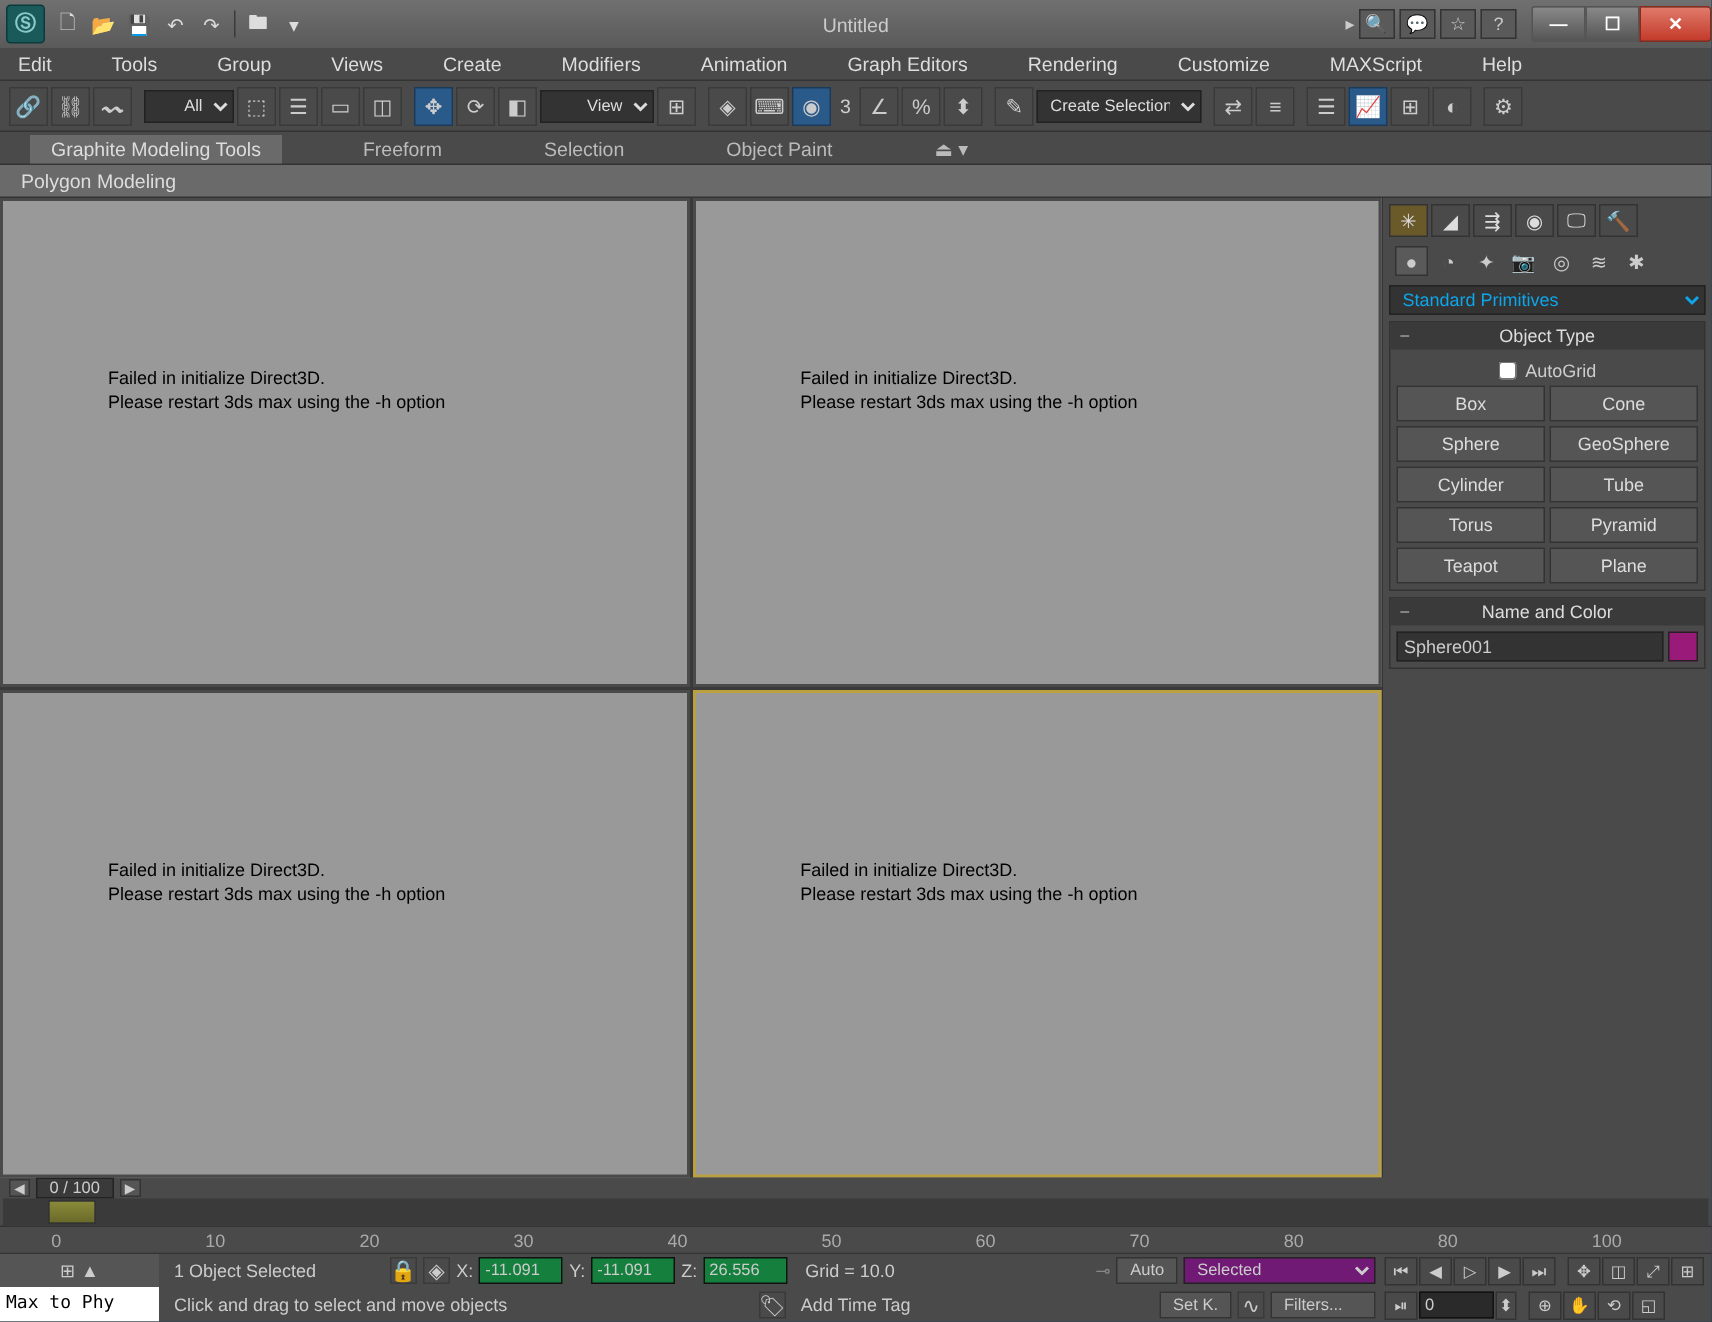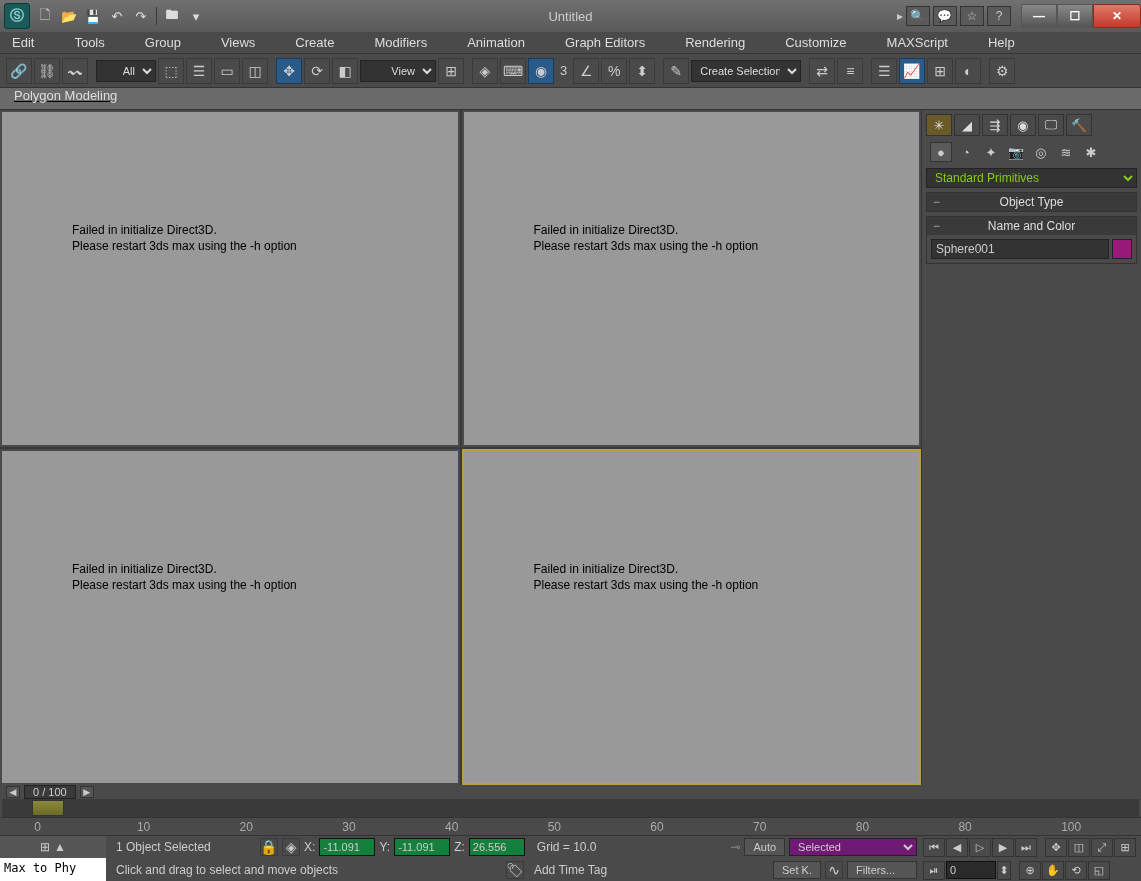--- a/index.html
+++ b/index.html
@@ -31,39 +31,39 @@
 .tbtn { width: 26px; height: 26px; background: #4a4a4a; border: 1px solid #3a3a3a; display: flex; align-items: center; justify-content: center; color: #ccc; cursor: pointer; font-size: 14px; flex-shrink:0;}
 .tbtn.active { background: #2a5a8a; border-color:#1a3a5a;}
 .tsel { height: 22px; background: #333; border: 1px solid #222; color: #ddd; padding: 0 4px; font-size:11px;text-align:right;}
 .tsep { width: 4px; }
 .tlabel { color:#ccc; font-size:13px; padding:0 4px;}
 
 
 .ribbon-tabs { height: 22px; background: #4a4a4a; display: flex; align-items: flex-end; padding-left: 20px; gap: 40px; border-bottom:1px solid #333;}
 .ribbon-tab { color: #bbb; font-size: 13px; cursor: pointer; padding: 2px 14px; }
 .ribbon-tab.active { background: #6a6a6a; color:#ddd; }
-.ribbon-sub { height: 22px; background: #6a6a6a; display: flex; padding-left: 14px; border-bottom:1px solid #333;text-decoration:underline;}
+.ribbon-sub { height: 22px; background: #6a6a6a; display: flex; align-items: center; padding-left: 14px; border-bottom:1px solid #333;}
 .ribbon-sub span { color: #ddd; font-size: 13px; }
 
 
 .main { flex: 1; display: flex; overflow: hidden; }
 .viewports { flex: 1; display: grid; grid-template-columns: 1fr 1fr; grid-template-rows: 1fr 1fr; gap: 2px; padding: 0; background:#3a3a3a;}
 .viewport { background: #999; border: 2px solid #4a4a4a; padding: 110px 70px 0 70px; position: relative; }
 .viewport.active { border-color: #bba040; }
 .viewport .msg { color: #000; font-size: 14px; line-height: 1.35; }
 
 
 .cmd-panel { width: 220px; background: #4a4a4a; border-left: 1px solid #333; padding: 4px; overflow: hidden; }
 .cmd-tabs { display: flex; gap: 2px; margin-bottom: 6px; }
 .cmd-tab { width: 26px; height: 22px; background: #4a4a4a; border: 1px solid #333; display:flex; align-items:center; justify-content:center; color:#ddd; font-size:13px;}
 .cmd-tab.active { background: #6a5a2a; }
 .cmd-subtabs { display: flex; gap: 3px; margin-bottom: 6px; padding-left:4px;}
 .cmd-sub { width: 22px; height: 20px; display:flex;align-items:center;justify-content:center; color:#ccc; font-size:13px;}
 .cmd-sub.active { background:#5a5a5a; border:1px solid #333;}
-.dropdown { width: 100%; height: 20px; background: #333; border: 1px solid #222; color: #84cc16; padding: 0 4px; font-size:12px;}
+.dropdown { width: 100%; height: 20px; background: #333; border: 1px solid #222; color: #0ea5e9; padding: 0 4px; font-size:12px;}
 .rollout { border: 1px solid #333; margin: 4px 0; }
 .rollout-header { background: #3a3a3a; color: #ddd; text-align: center; padding: 2px; font-size: 12px; position:relative;}
 .rollout-header::before { content:"−"; position:absolute; left:6px; color:#aaa;}
 .rollout-body { padding: 4px; }
 .autogrid { display:flex; align-items:center; justify-content:center; gap:6px; color:#ccc; padding:3px;}
 .autogrid input { width:12px; height:12px; }
 .obj-grid { display: grid; grid-template-columns: 1fr 1fr; gap: 3px; }
 .obj-btn { background: #555; border: 1px solid #333; color: #ddd; text-align: center; padding: 4px 2px; cursor: pointer; font-size:12px;}
 .name-row { display:flex; gap:3px; align-items:center; }
 .name-input { flex:1; background:#333; border:1px solid #222; color:#ccc; padding:2px 4px; height:20px; font-size:12px;}
@@ -176,20 +176,27 @@
     <div class="tbtn">≡</div>
     <div class="tsep"></div>
     <div class="tbtn">☰</div>
     <div class="tbtn active">📈</div>
     <div class="tbtn">⊞</div>
     <div class="tbtn">◐</div>
     <div class="tsep"></div>
     <div class="tbtn">⚙</div>
   </div>
 
+  <div class="ribbon-tabs">
+    <div class="ribbon-tab active">Graphite Modeling Tools</div>
+    <div class="ribbon-tab">Freeform</div>
+    <div class="ribbon-tab">Selection</div>
+    <div class="ribbon-tab">Object Paint</div>
+    <div class="ribbon-tab">⏏ ▾</div>
+  </div>
   <div class="ribbon-sub">
     <span>Polygon Modeling</span>
   </div>
 
   <div class="main">
     <div class="viewports">
       <div class="viewport">
         <div class="msg">
           <div>Failed in initialize Direct3D.</div>
             <div>Please restart 3ds max using the -h option</div>
@@ -230,20 +237,38 @@
         <div class="cmd-sub">✦</div>
         <div class="cmd-sub">📷</div>
         <div class="cmd-sub">◎</div>
         <div class="cmd-sub">≋</div>
         <div class="cmd-sub">✱</div>
       </div>
       <select class="dropdown"><option>Standard Primitives</option></select>
 
       <div class="rollout">
         <div class="rollout-header">Object Type</div>
+        <div class="rollout-body">
+          <div class="autogrid">
+            <input type="checkbox" style="">
+            <span>AutoGrid</span>
+          </div>
+          <div class="obj-grid">
+            <div class="obj-btn">Box</div>
+            <div class="obj-btn">Cone</div>
+            <div class="obj-btn">Sphere</div>
+            <div class="obj-btn">GeoSphere</div>
+            <div class="obj-btn">Cylinder</div>
+            <div class="obj-btn">Tube</div>
+            <div class="obj-btn">Torus</div>
+            <div class="obj-btn">Pyramid</div>
+            <div class="obj-btn">Teapot</div>
+            <div class="obj-btn">Plane</div>
+          </div>
+        </div>
       </div>
 
       <div class="rollout">
         <div class="rollout-header">Name and Color</div>
         <div class="rollout-body">
           <div class="name-row">
             <input class="name-input" value="Sphere001" style="">
             <div class="color-swatch"></div>
           </div>
         </div>

